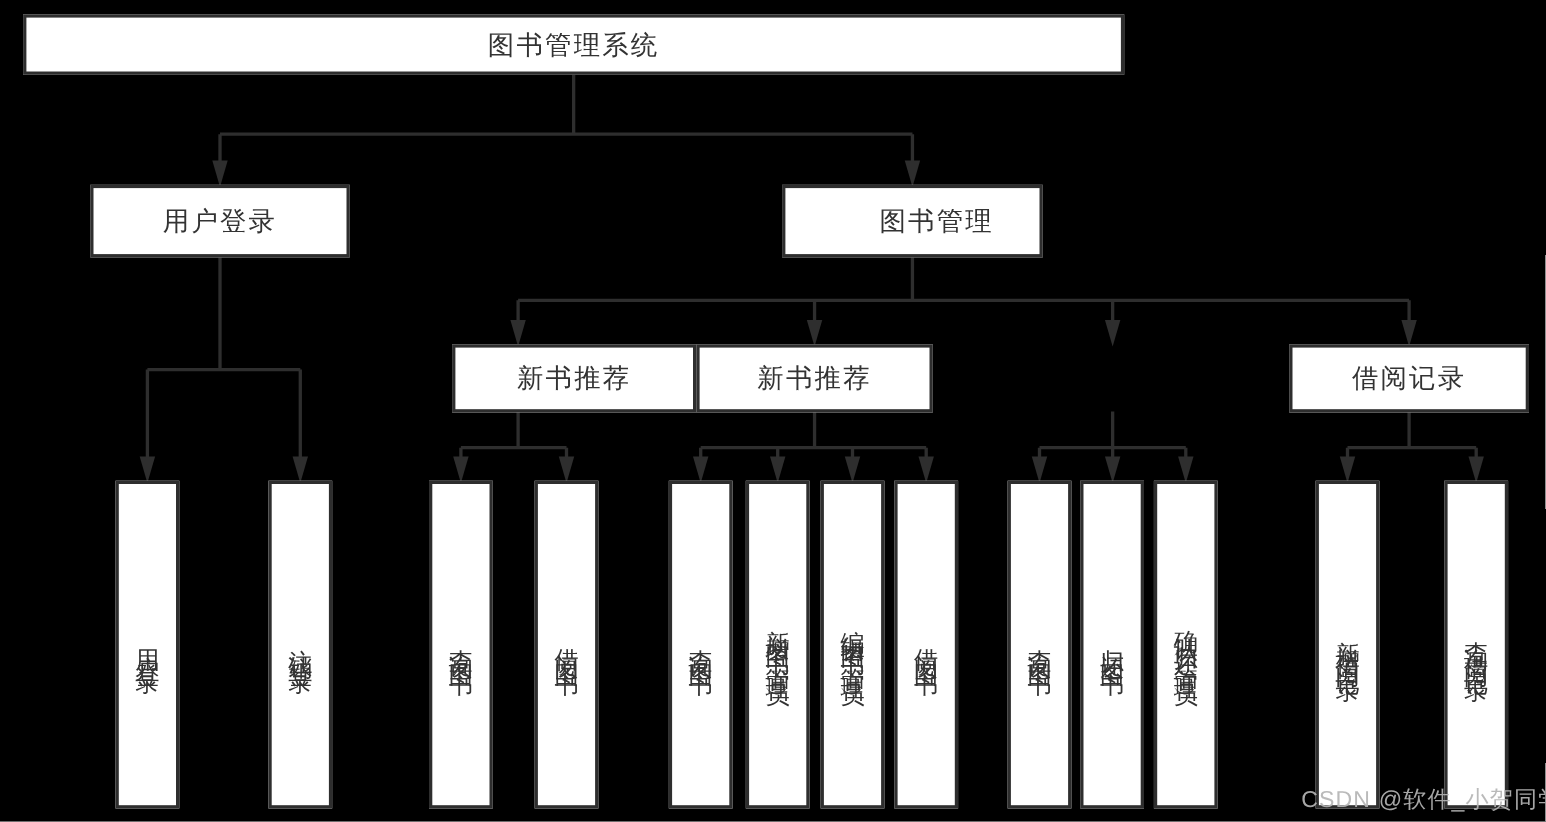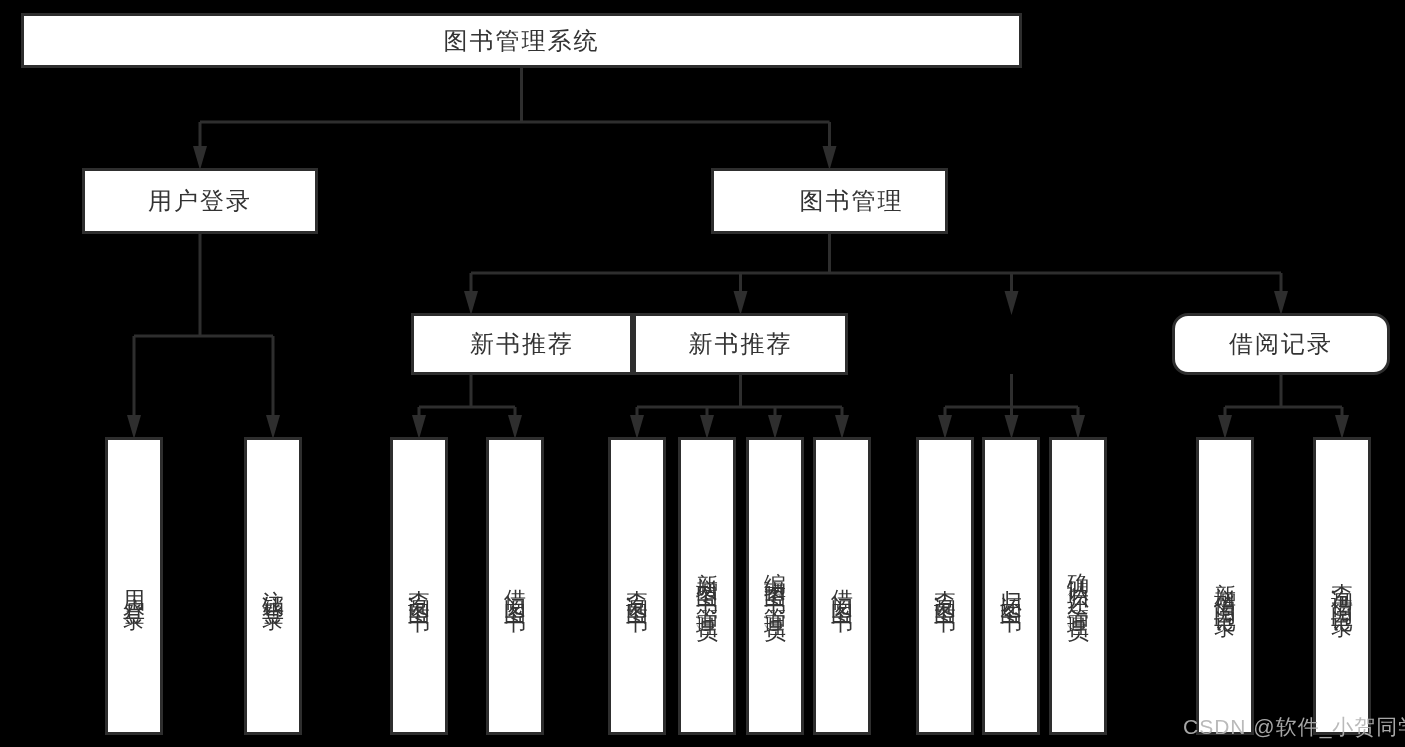--- a/index.html
+++ b/index.html
@@ -82,21 +82,21 @@
   <div class="hbox" style="left:711px;top:168px;width:237px;height:66px;padding-left:44px;">
     <span>图书管理</span>
   </div>
 
   <div class="hbox" style="left:363px;top:313px;width:222px;height:62px;margin-left:48px;">
     <span>新书推荐</span>
   </div>
   <div class="hbox" style="left:633px;top:313px;width:215px;height:62px;">
     <span>新书推荐</span>
   </div>
-  <div class="hbox" style="left:1172px;top:313px;width:218px;height:62px;border-radius:16px;">
+  <div class="hbox" style="left:1172px;top:313px;width:218px;height:62px;">
     <span>借阅记录</span>
   </div>
 
   <div class="leaf" style="left:105px;">
     <span class="vtext">用户登录</span>
   </div>
   <div class="leaf" style="left:244px;">
     <span class="vtext">注销登录</span>
   </div>
 

